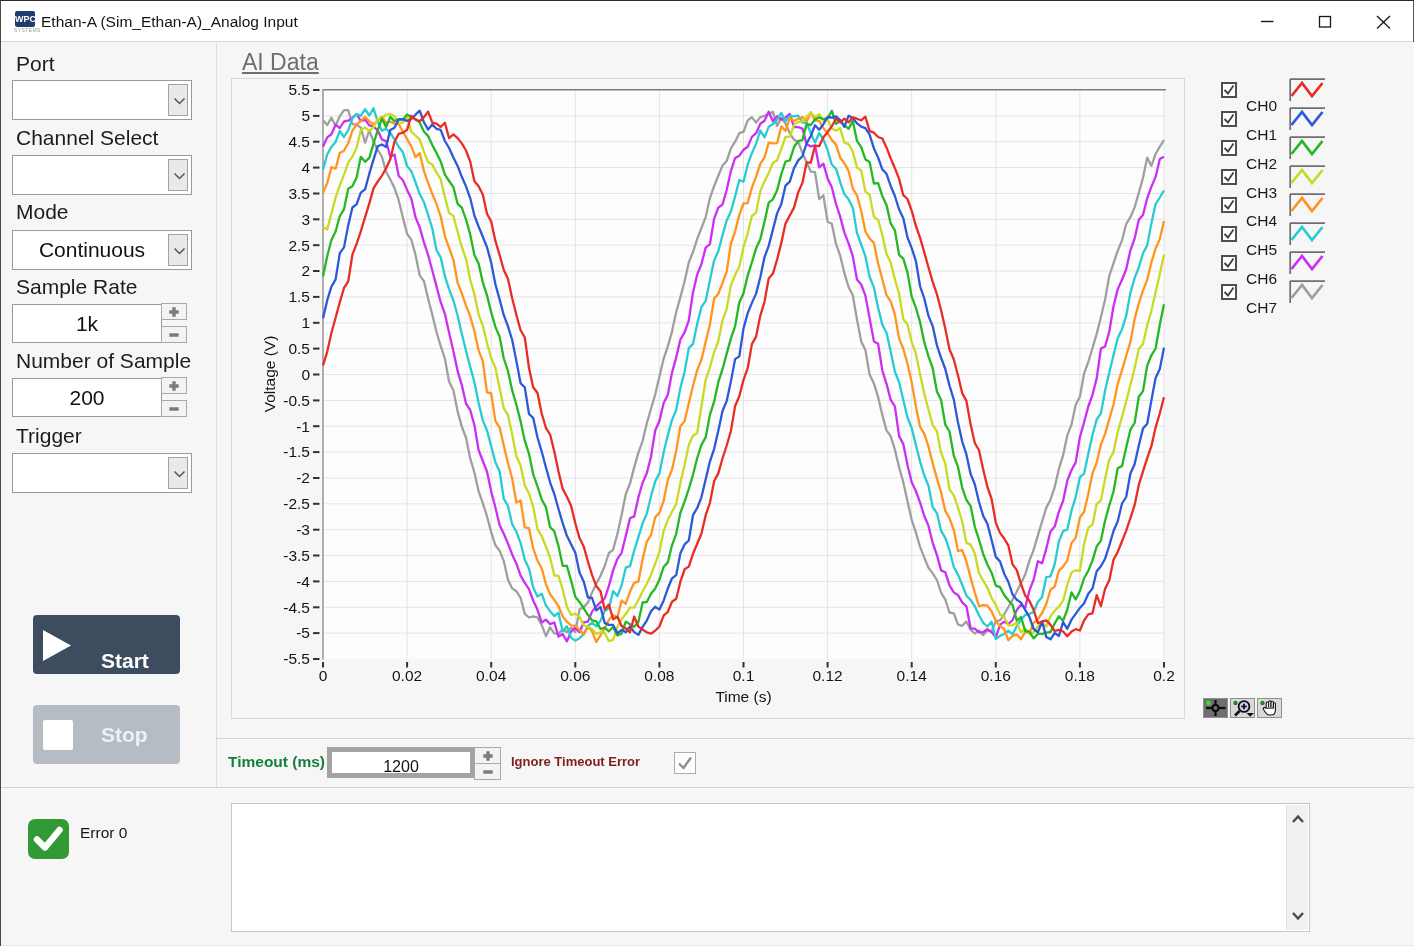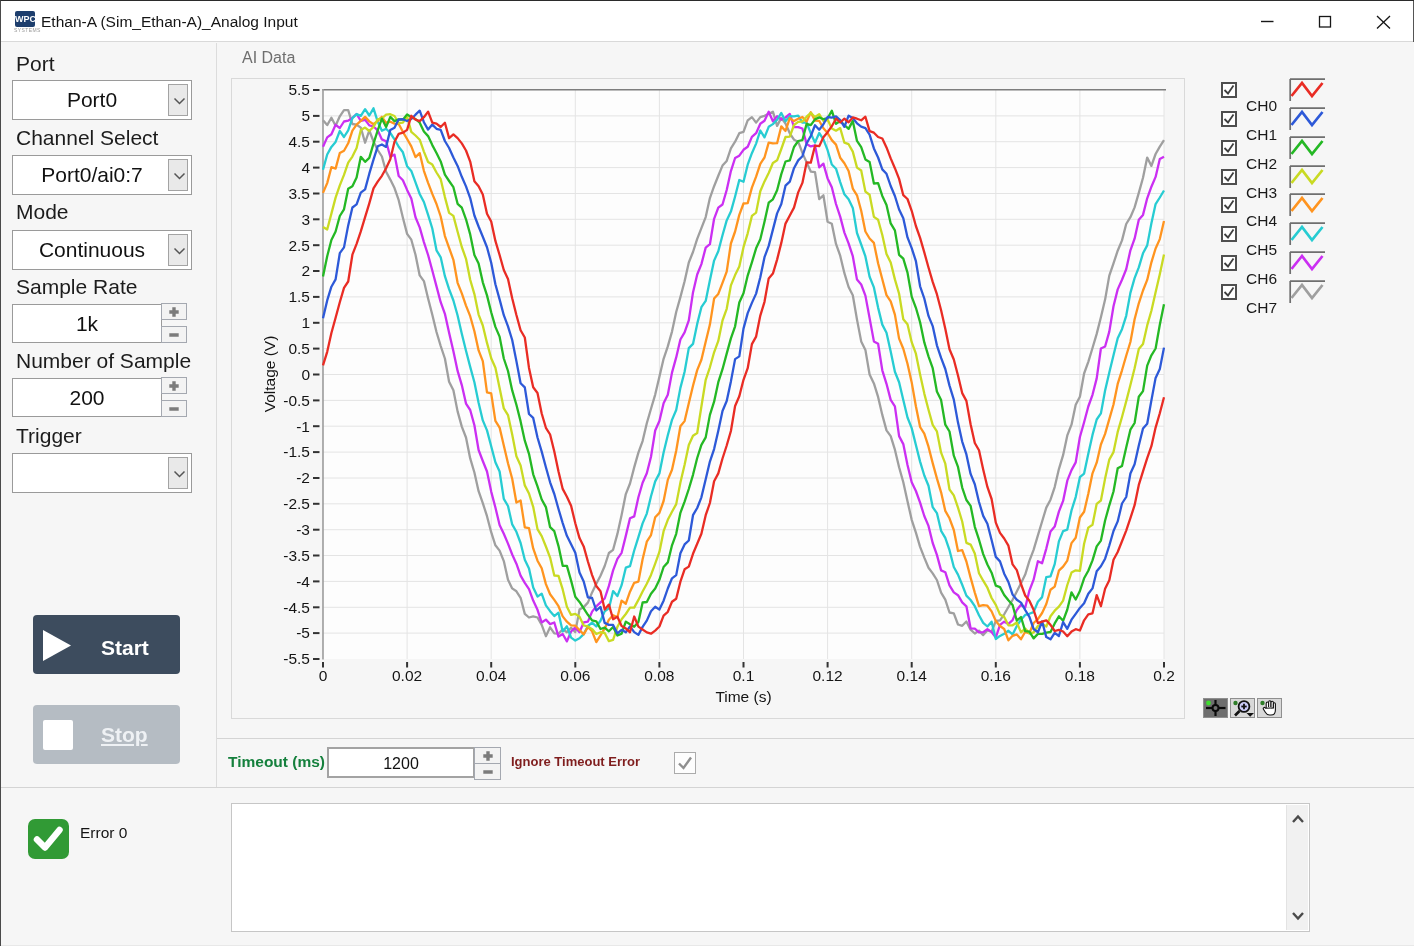--- a/index.html
+++ b/index.html
@@ -22,43 +22,43 @@
 .combo .arrow { position:absolute; right:3px; top:3px; bottom:3px; width:20px; background:#e9e9e9;
                  border:1px solid #a3a3a3; }
 .combo .arrow svg { position:absolute; left:2.5px; top:12px; }
 .spinbox { left:11px; width:150px; height:39px; background:#fff; border:1px solid #9a9a9a;
             text-align:center; line-height:37px; font-size:21px; color:#111; }
 .sbtn { left:160px; width:26px; height:17px; background:#f3f3f3; border:1px solid #a4a8b0; }
 .sbtn svg, .tsbtn svg { position:absolute; left:50%; top:50%; transform:translate(-50%,-50%); }
 
 
 #btnstart { left:32px; top:614px; width:147px; height:59px; background:#3d4c5e; border-radius:4px; }
-#btnstart .txt { position:absolute; left:68px; top:3px; line-height:59px; font-size:21px; font-weight:600; color:#fff; }
+#btnstart .txt { position:absolute; left:68px; top:16px; line-height:59px; font-size:21px; font-weight:600; color:#fff; }
 #btnstop { left:32px; top:704px; width:147px; height:59px; background:#b5bcc3; border-radius:4px; }
-#btnstop .txt { position:absolute; left:68px; top:0; line-height:59px; font-size:21px; font-weight:600; color:#eef1f4;text-decoration:underline; }
+#btnstop .txt { position:absolute; left:68px; top:0; line-height:59px; font-size:21px; font-weight:600; color:#eef1f4; }
 #btnstop .sq { position:absolute; left:10px; top:15px; width:30px; height:30px; background:#fff; border-radius:2px; }
 
 
-#aidata { left:241px; top:48px; font-size:16px; color:#6e6e6e; }
+#aidata { left:241px; top:48px; font-size:23px; color:#6e6e6e;text-decoration:underline; }
 #chartbox { left:230px; top:77px; width:954px; height:641px; border:1px solid #d9d9d9; }
 
 
 .lrow { position:absolute; left:1220px; height:26px; }
 .lcb { position:absolute; left:0; top:1px; width:16px; height:16px; background:#fff; border:2px solid #4f4f4f; }
 .lcb svg { position:absolute; left:0; top:0; }
 .llab { position:absolute; left:25px; top:0px; font-size:15.5px; color:#1a1a1a;margin-top:16px; }
 .lsamp { position:absolute; left:68px; top:-3px; }
 
 
 .tbtn { top:697px; width:25px; height:20px; border:1px solid #8f8f8f; }
 
 
 #hsep1 { left:216px; top:737px; width:1198px; height:1px; background:#d4d4d4; }
 #tolabel { left:227px; top:752px; font-size:15.5px; font-weight:600; color:#15803d; }
-#toinput { left:326px; top:746px; width:148px; height:31px; background:#fff; border:2px solid #a3a3a3;
+#toinput { left:326px; top:746px; width:148px; height:31px; background:#fff; border:5px solid #a3a3a3;
             text-align:center; line-height:29px; font-size:16px; color:#111; }
 .tsbtn { left:473px; width:27px; height:17px; background:#f3f3f3; border:1px solid #a4a8b0; }
 #itelabel { left:510px; top:753px; font-size:13px; font-weight:600; color:#7f1d1d; }
 #itecb { left:673px; top:751px; width:22px; height:22px; background:#fdfdfd; border:1px solid #ababab; }
 
 
 #hsep2 { left:0; top:786px; width:1414px; height:1px; background:#d4d4d4; }
 #errbox { left:27px; top:818px; width:41px; height:40px; background:#319a35; border-radius:7px; }
 #errlab { left:79px; top:823px; font-size:15.5px; color:#141414; }
 #errtext { left:230px; top:802px; width:1079px; height:129px; background:#fff; border:1px solid #c6c6c6; }
@@ -76,31 +76,29 @@
   <rect x="78.5" y="15.5" width="11" height="10.5" fill="none" stroke="#171717" stroke-width="1.3"></rect>
   <line x1="136" y1="15" x2="149" y2="27.5" stroke="#171717" stroke-width="1.3"></line>
   <line x1="149" y1="15" x2="136" y2="27.5" stroke="#171717" stroke-width="1.3"></line>
   <line x1="172.5" y1="0" x2="172.5" y2="41" stroke="#555" stroke-width="1"></line>
 </svg>
 
 <div class="abs" id="vsep"></div>
 
 <div class="abs plabel" style="top:51px">Port</div>
 <div class="abs combo" style="top:79px">
-    <span class="val">Port0</span>
   <span class="arrow">
       <svg width="15" height="10" viewBox="0 0 15 10">
         <path d="M2.5,1.5 L7.5,6.5 L12.5,1.5" fill="none" stroke="#555" stroke-width="1.5"></path>
       </svg>
     </span>
   </div>
 
 <div class="abs plabel" style="top:125px">Channel Select</div>
 <div class="abs combo" style="top:154px">
-    <span class="val">Port0/ai0:7</span>
   <span class="arrow">
       <svg width="15" height="10" viewBox="0 0 15 10">
         <path d="M2.5,1.5 L7.5,6.5 L12.5,1.5" fill="none" stroke="#555" stroke-width="1.5"></path>
       </svg>
     </span>
   </div>
 
 <div class="abs plabel" style="top:199px">Mode</div>
 <div class="abs combo" style="top:229px">
     <span class="val">Continuous</span>

